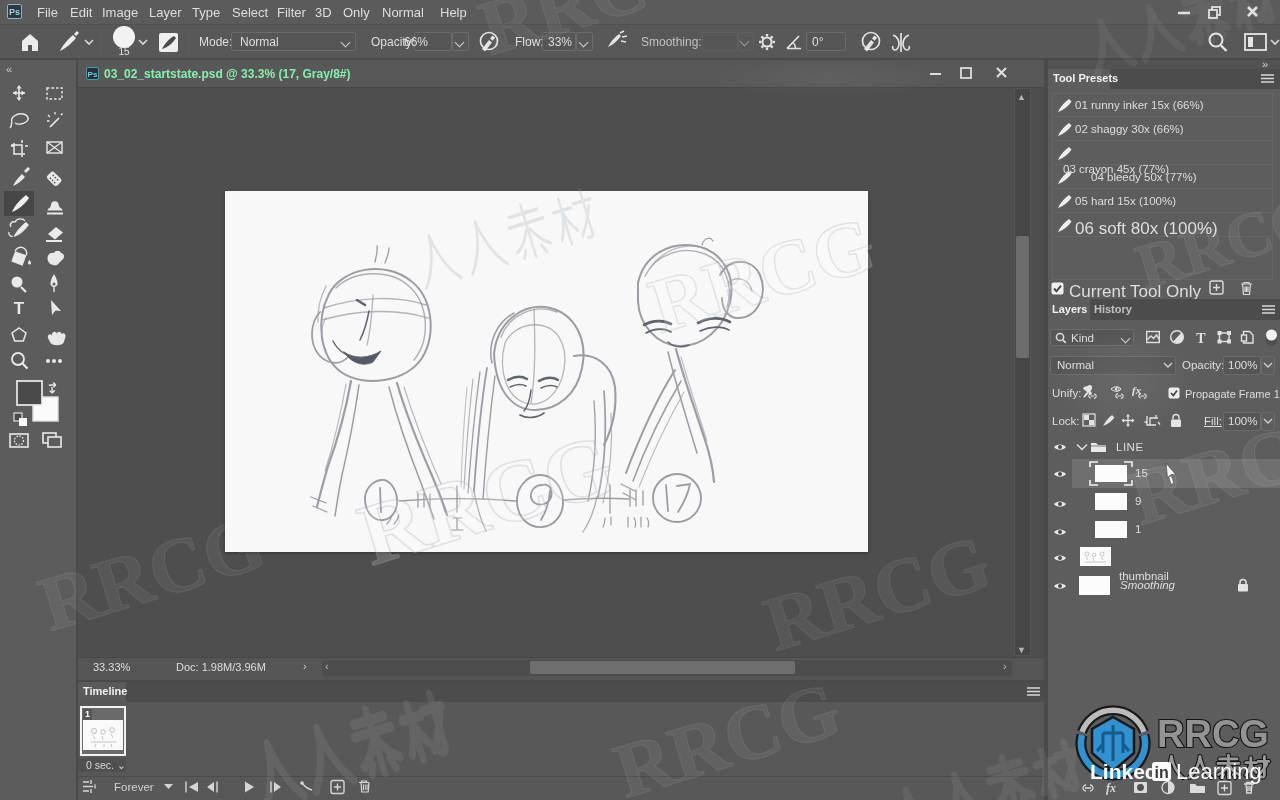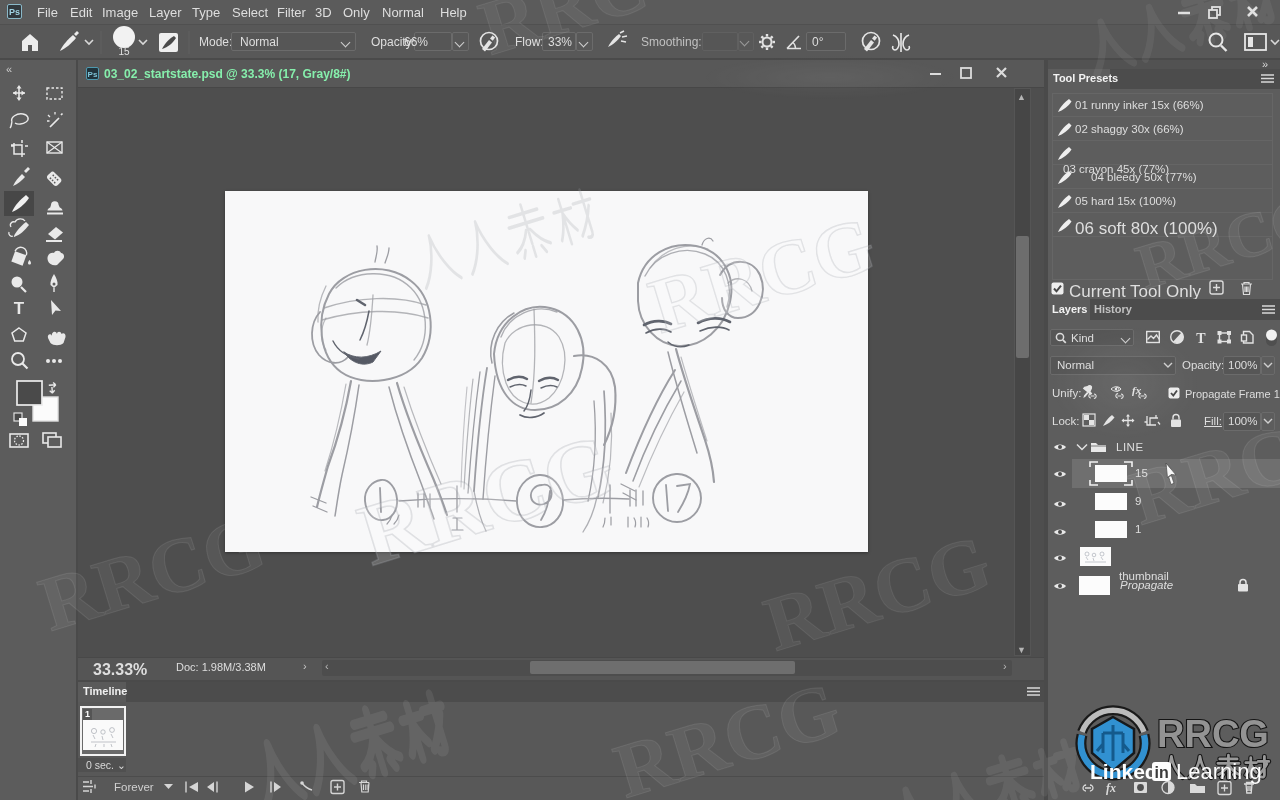--- a/index.html
+++ b/index.html
@@ -292,22 +292,22 @@
  <path d="M475,140 C486,135 497,135 504,139" stroke-width="1.6"></path>
  <path d="M443,151 C449,156 457,157 464,154" stroke-width="1.4"></path>
 </g>
 </svg>
 
 <div class="abs" style="left:1014px;top:88px;width:17px;height:568px;background:#464646;border:1px solid #555;box-sizing:border-box;"></div>
 <div class="abs" style="left:1016px;top:236px;width:13px;height:122px;background:#6d6d6d;border-radius:2px;"></div>
 <div class="abs" style="left:1017px;top:92px;color:#b5b5b5;font-size:9px;">▲</div>
 <div class="abs" style="left:1017px;top:645px;color:#b5b5b5;font-size:9px;">▼</div>
 <div class="abs" style="left:78px;top:657px;width:966px;height:23px;background:#555555;border-top:1px solid #484848;box-sizing:border-box;"></div>
-<div class="lbl" style="left:93px;top:661px;font-size:16px;font-weight:bold;">33.33%</div>
-<div class="lbl" style="left:176px;top:661px;font-size:11px;">Doc: 1.98M/3.38M</div>
+<div class="lbl" style="left:93px;top:661px;font-size:11px;">33.33%</div>
+<div class="lbl" style="left:176px;top:661px;font-size:11px;">Doc: 1.98M/3.96M</div>
 <div class="lbl" style="left:303px;top:660px;font-size:11px;color:#c8c8c8;">›</div>
 <div class="abs" style="left:322px;top:660px;width:690px;height:16px;background:#4d4d4d;border-radius:2px;"></div>
 <div class="abs" style="left:325px;top:660px;color:#b8b8b8;font-size:11px;">‹</div>
 <div class="abs" style="left:1003px;top:660px;color:#b8b8b8;font-size:11px;">›</div>
 <div class="abs" style="left:530px;top:661px;width:265px;height:13px;background:#6e6e6e;border-radius:2px;"></div>
 
 <div class="abs" style="left:1048px;top:60px;width:232px;height:740px;background:#5d5d5d;"></div>
 <div class="abs" style="left:1048px;top:60px;width:232px;height:9px;background:#525252;"></div>
 <div class="abs" style="left:1262px;top:58px;color:#d8d8d8;font-size:11px;letter-spacing:-1px;">»</div>
 
@@ -510,21 +510,21 @@
         <path d="M6,10 l2,3 M13,11 l1,3 M21,10 l2,3 M5,15 h21"></path>
       </g>
     </svg>
 <div class="lbl" style="left:1119px;top:551px;font-size:11.5px;margin-top:19px;">thumbnail</div>
 
 <svg class="abs" style="left:1053px;top:581px;" width="14" height="10">
       <path d="M1,5 C3.5,1.5 10.5,1.5 13,5 C10.5,8.5 3.5,8.5 1,5 Z" fill="#e8e8e8"></path>
       <circle cx="7" cy="5" r="2" fill="#4a4a4a"></circle>
     </svg>
 <div class="abs" style="left:1079px;top:576px;width:31px;height:19px;background:#fcfcfc;"></div>
-<div class="lbl" style="left:1120px;top:579px;font-size:11.5px;font-style:italic;">Propagate</div>
+<div class="lbl" style="left:1120px;top:579px;font-size:11.5px;font-style:italic;">Smoothing</div>
 <svg class="abs" style="left:1237px;top:578px;" width="12" height="14">
       <rect x="1" y="6" width="10" height="7.5" rx="1" fill="#e4e4e4"></rect>
       <path d="M3,6 v-1.5 a3,3 0 0 1 6,0 V6" fill="none" stroke="#e4e4e4" stroke-width="1.5"></path>
     </svg>
 
 <svg class="abs" style="left:1078px;top:779px;" width="180" height="18" viewBox="0 0 180 18">
  <g stroke="#dadada" stroke-width="1.3" fill="none">
   <path d="M8,12 a3,3 0 1 1 0.1,-6 M12,6 a3,3 0 1 1 -0.1,6 M7,9 h6"></path>
   <text x="28" y="13" font-size="12" font-style="italic" font-weight="bold" fill="#dadada" stroke="none" font-family="Liberation Serif,serif">fx</text>
   <g>

